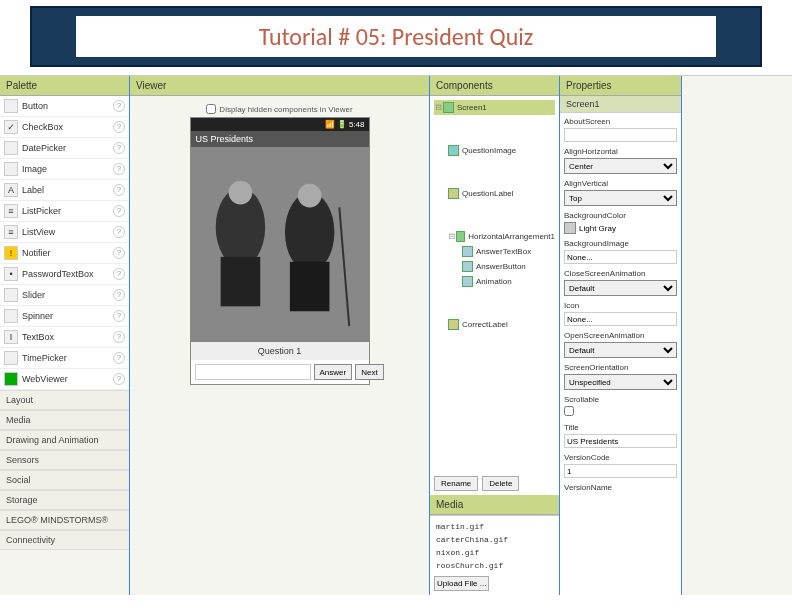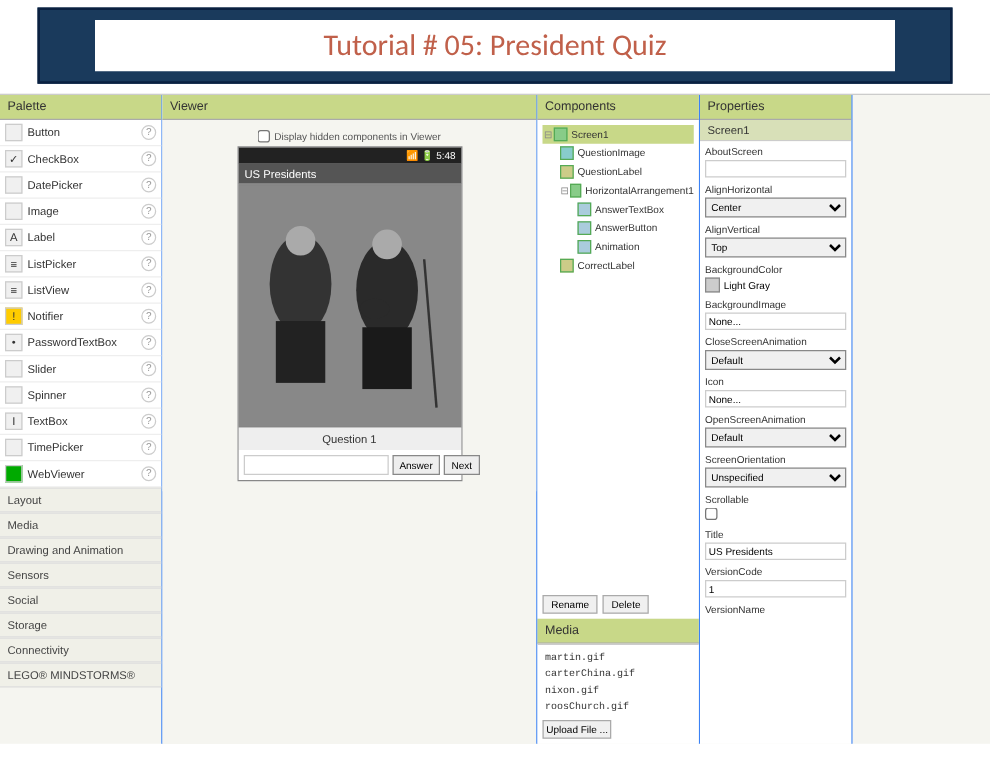--- a/index.html
+++ b/index.html
@@ -33,21 +33,21 @@
   .phone-img svg { width: 100%; height: 100%; }
   .phone-question { text-align: center; font-size: 9px; padding: 4px; color: #333; background: #eee; }
   .phone-controls { display: flex; gap: 3px; padding: 4px; background: #fff; }
   .phone-controls input { flex: 1; border: 1px solid #ccc; height: 16px; font-size: 8px; padding: 0 2px; }
   .phone-controls button { font-size: 8px; padding: 2px 5px; border: 1px solid #888; background: #eee; }
   
   .components { width: 130px; }
   .tree { background: #fff; padding: 4px; flex: 1; }
   .tree-item { display: flex; align-items: center; font-size: 8px; padding: 2px 0; color: #333; }
   .tree-item .ticon { width: 11px; height: 11px; margin-right: 3px; background: #8c8; border: 1px solid #5a5; }
-  .tree-item.l1 { padding-left: 14px; }
+  .tree-item.l1 { padding-left: 14px; margin-top: 28px; }
   .tree-item.l2 { padding-left: 28px; }
   .tree-item .tog { width: 9px; display: inline-block; text-align: center; color: #888; font-size: 8px; }
   .tree-selected { background: #c8d888; }
   .comp-buttons { padding: 4px; display: flex; gap: 4px; background: #fff; }
   .comp-buttons button { font-size: 8px; padding: 2px 6px; border: 1px solid #aaa; background: #f0f0f0; }
   .media { background: #fff; padding: 4px; border-top: 1px solid #ccc; }
   .media-item { font-size: 8px; padding: 2px; color: #333; font-family: Liberation Mono, monospace; }
   .media-btn { margin-top: 4px; }
   .media-btn button { font-size: 8px; padding: 2px 2px; border: 1px solid #aaa; background: #f0f0f0; }
   
@@ -145,22 +145,22 @@
           <span>WebViewer</span>
           <span class="help">?</span>
         </div>
     </div>
     <div class="palette-cat">Layout</div>
     <div class="palette-cat">Media</div>
     <div class="palette-cat">Drawing and Animation</div>
     <div class="palette-cat">Sensors</div>
     <div class="palette-cat">Social</div>
     <div class="palette-cat">Storage</div>
+    <div class="palette-cat">LEGO® MINDSTORMS®</div>
     <div class="palette-cat">Connectivity</div>
-    <div class="palette-cat">LEGO® MINDSTORMS®</div>
   </div>
 
   <div class="column viewer">
     <div class="col-header">Viewer</div>
     <div class="viewer-body">
       <label class="viewer-check">
         <input type="checkbox" style="">
         <span>Display hidden components in Viewer</span>
       </label>
       <div class="phone">

